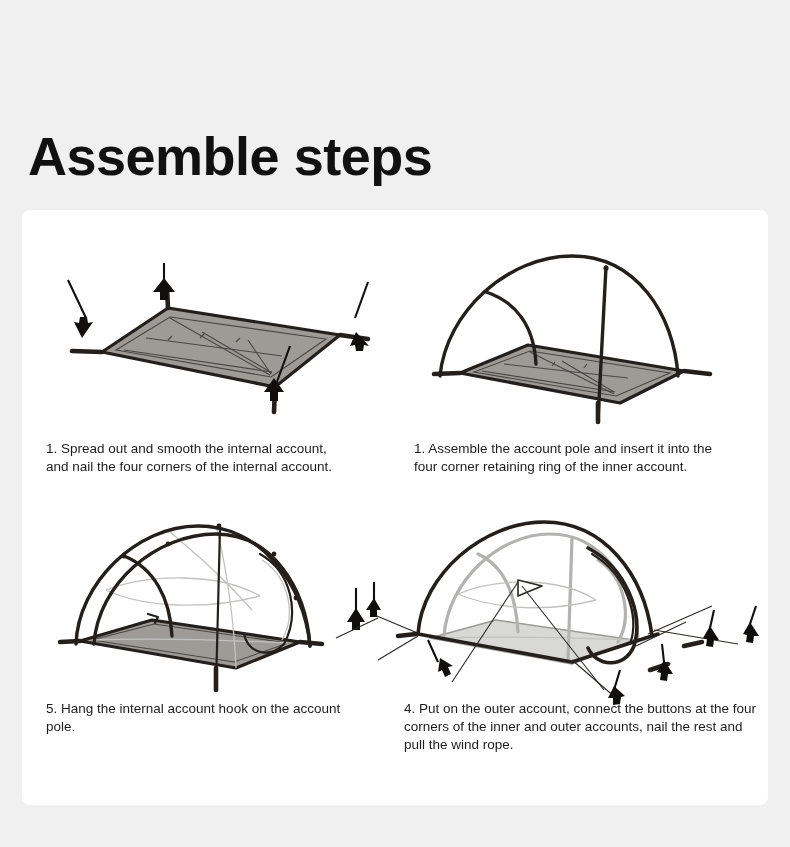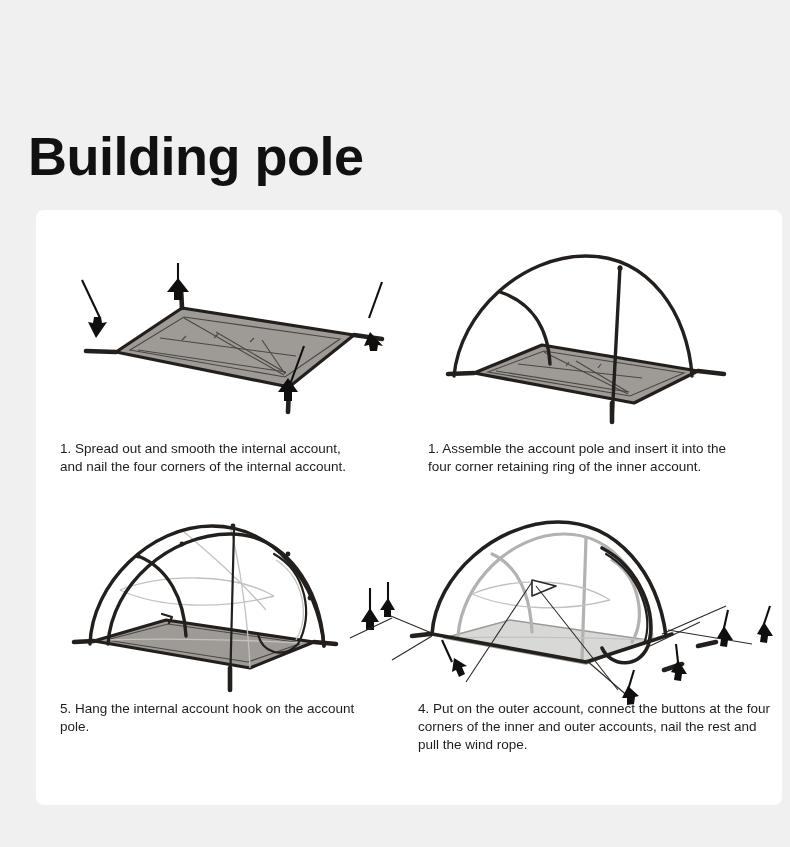--- a/index.html
+++ b/index.html
@@ -27,21 +27,21 @@
     top: 92px;
     font-size: 54px;
     font-weight: 700;
     letter-spacing: -0.5px;
     color: #111111;
     line-height: 1.05;
     white-space: nowrap;
   }
   #steps-card {
     position: absolute;
-    left: 36px;
+    left: 22px;
     top: 210px;
     width: 746px;
     height: 595px;
     background: #ffffff;
     border-radius: 8px;
   }
   .step-cell {
     position: absolute;
   }
   .step-figure {
@@ -86,21 +86,21 @@
   .arrow-shaft { fill: none; stroke: #100f0e; stroke-width: 2.1; stroke-linecap: butt; }
   .arrow-head { fill: #100f0e; }
   .stake { fill: none; stroke: #231f1c; stroke-width: 4.6; stroke-linecap: round; }
   .flag { fill: #ffffff; stroke: #2a2724; stroke-width: 1.6; stroke-linejoin: round; }
 </style>
 </head>
 <body>
 
 <div id="page">
 
-  <h1 id="page-title">Building pole</h1>
+  <h1 id="page-title">Assemble steps</h1>
 
   <div id="steps-card">
 
     <div class="step-cell" id="cell-1">
       <div class="step-figure" id="fig-1">
         <svg width="330" height="180" viewBox="0 0 330 180">
 
           <polygon class="sheet" points="52,92 118,48 290,75 225,127"></polygon>
 
           <polygon class="inner-line" points="66,90 120,57 276,79 221,117"></polygon>

